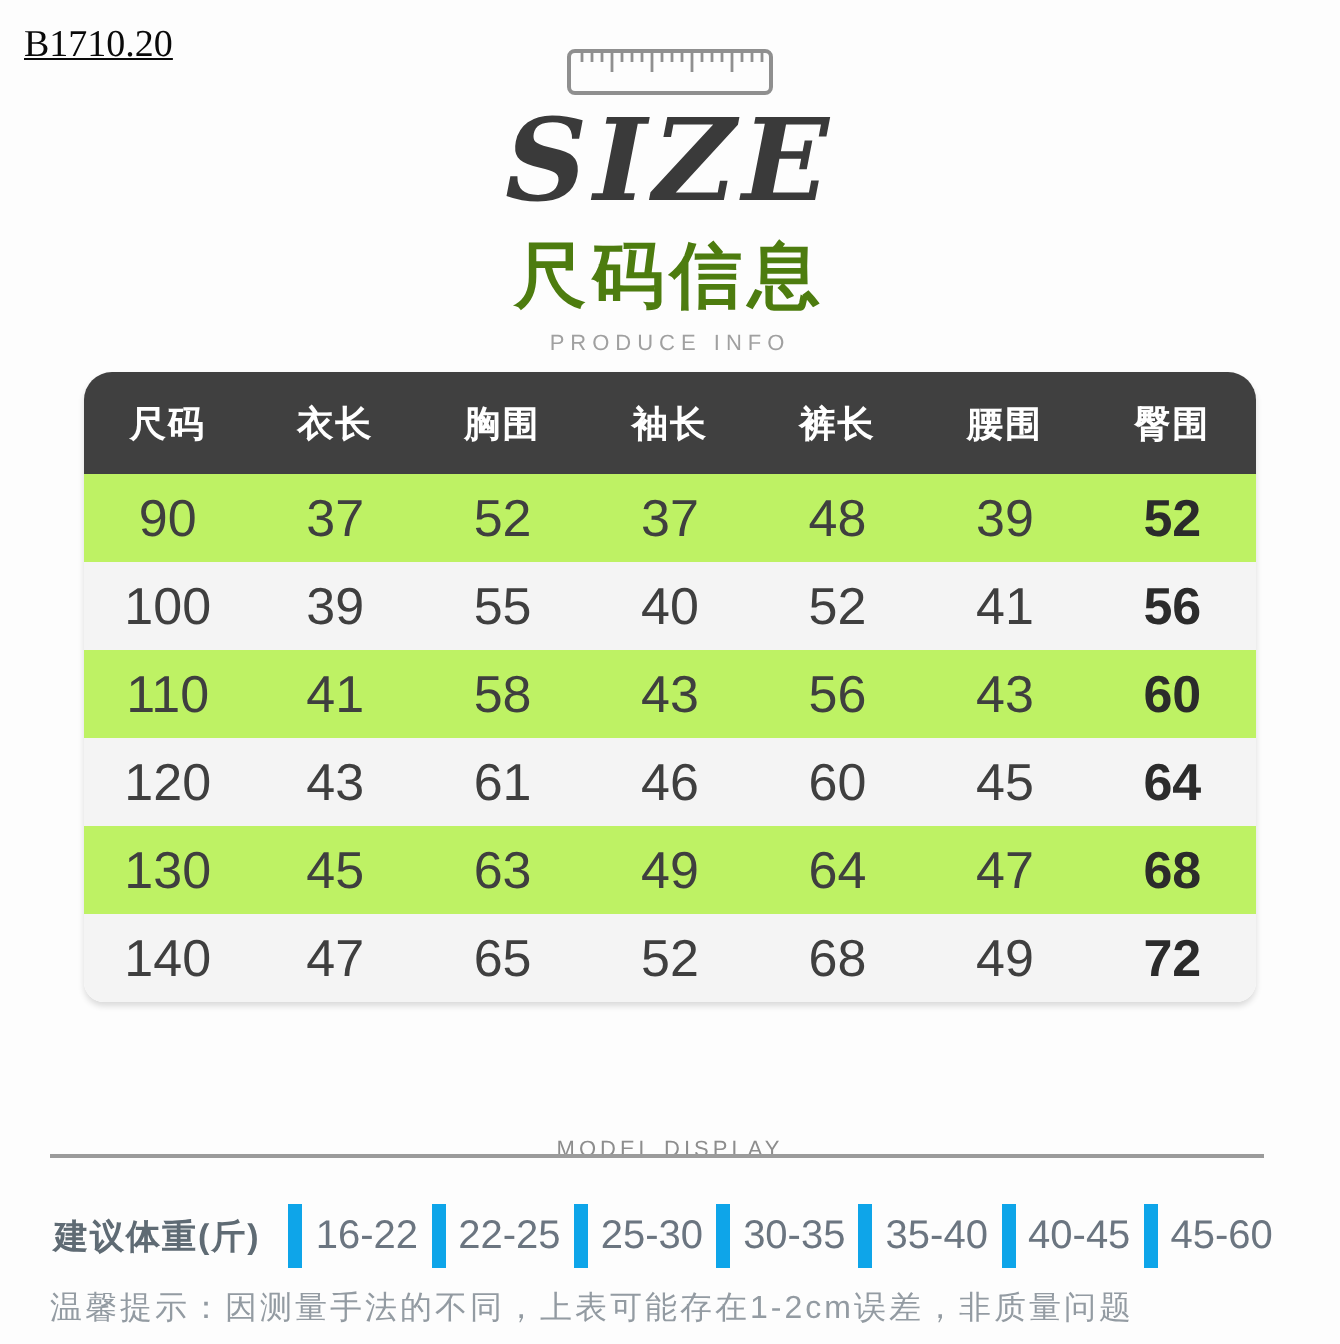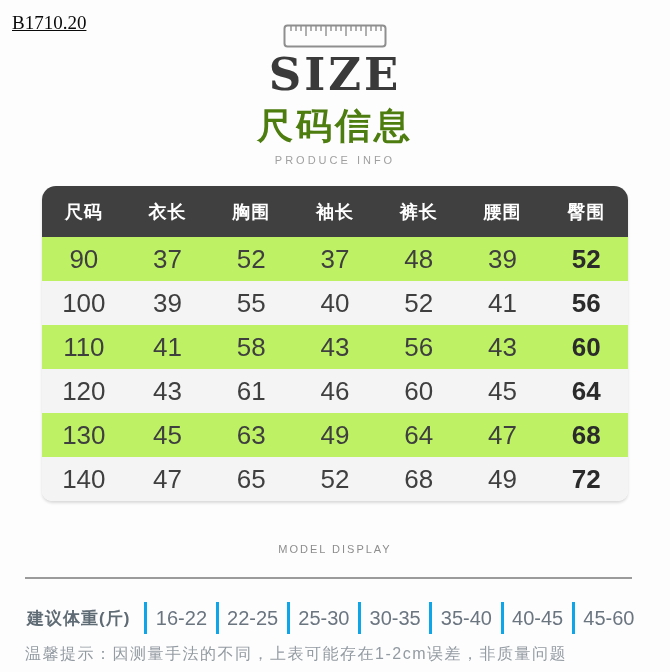--- a/index.html
+++ b/index.html
@@ -24,24 +24,25 @@
   .hero {
     position: absolute;
     top: 24px; left: 0; right: 0;
     text-align: center;
   }
   .ruler-icon { display: block; margin: 0 auto; }
   .size-word {
     margin-top: 3px;
     font-family: "DejaVu Serif", "Liberation Serif", serif;
     font-weight: bold;
-    font-size: 45px;
+    font-size: 57px;
     line-height: 1;
     letter-spacing: 3px;
     color: #3a3a3a;
+    font-style: italic;
   }
   .cn-title {
     margin-top: 9px;
     font-size: 36px;
     line-height: 1.1;
     font-weight: 600;
     letter-spacing: 3px;
     color: #4d7c0f;
   }
   .subtitle {
@@ -84,21 +85,21 @@
   .cell {
     flex: 1;
     text-align: center;
     font-size: 26px;
     color: #3f3f3f;
   }
   .cell:last-child { font-weight: bold; color: #2b2b2b; }
 
   .model-display {
     position: absolute;
-    top: 543px; left: 0; right: 0;
+    top: 569px; left: 0; right: 0;
     text-align: center;
     font-size: 11px;
     letter-spacing: 2px;
     color: #8d8d8d;
   }
 
   .section-divider {
     position: absolute;
     left: 25px; top: 577px;
     width: 607px; height: 2px;
@@ -118,21 +119,21 @@
     color: #5f6b74;
     white-space: nowrap;
     padding: 0 14px 0 2px;
     letter-spacing: 1px;
   }
   .wcell {
     flex: 1;
     text-align: center;
     font-size: 20px;
     color: #6b7580;
-    border-left: 3px solid #0ea5e9;
+    border-left: 7px solid #0ea5e9;
     height: 32px;
     line-height: 32px;
   }
 
   .tip-text {
     position: absolute;
     left: 25px; top: 644px;
     width: 630px;
     font-size: 16px;
     letter-spacing: 1.5px;

